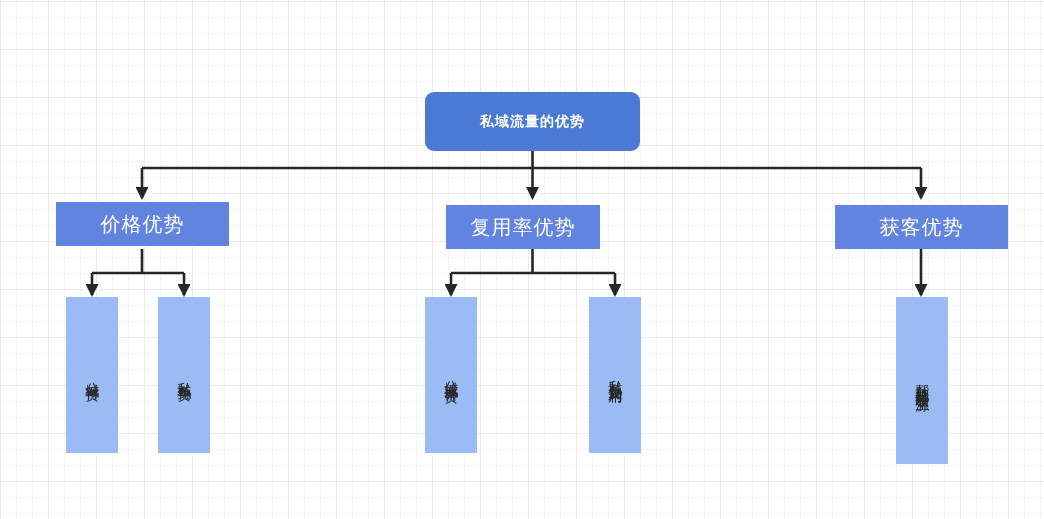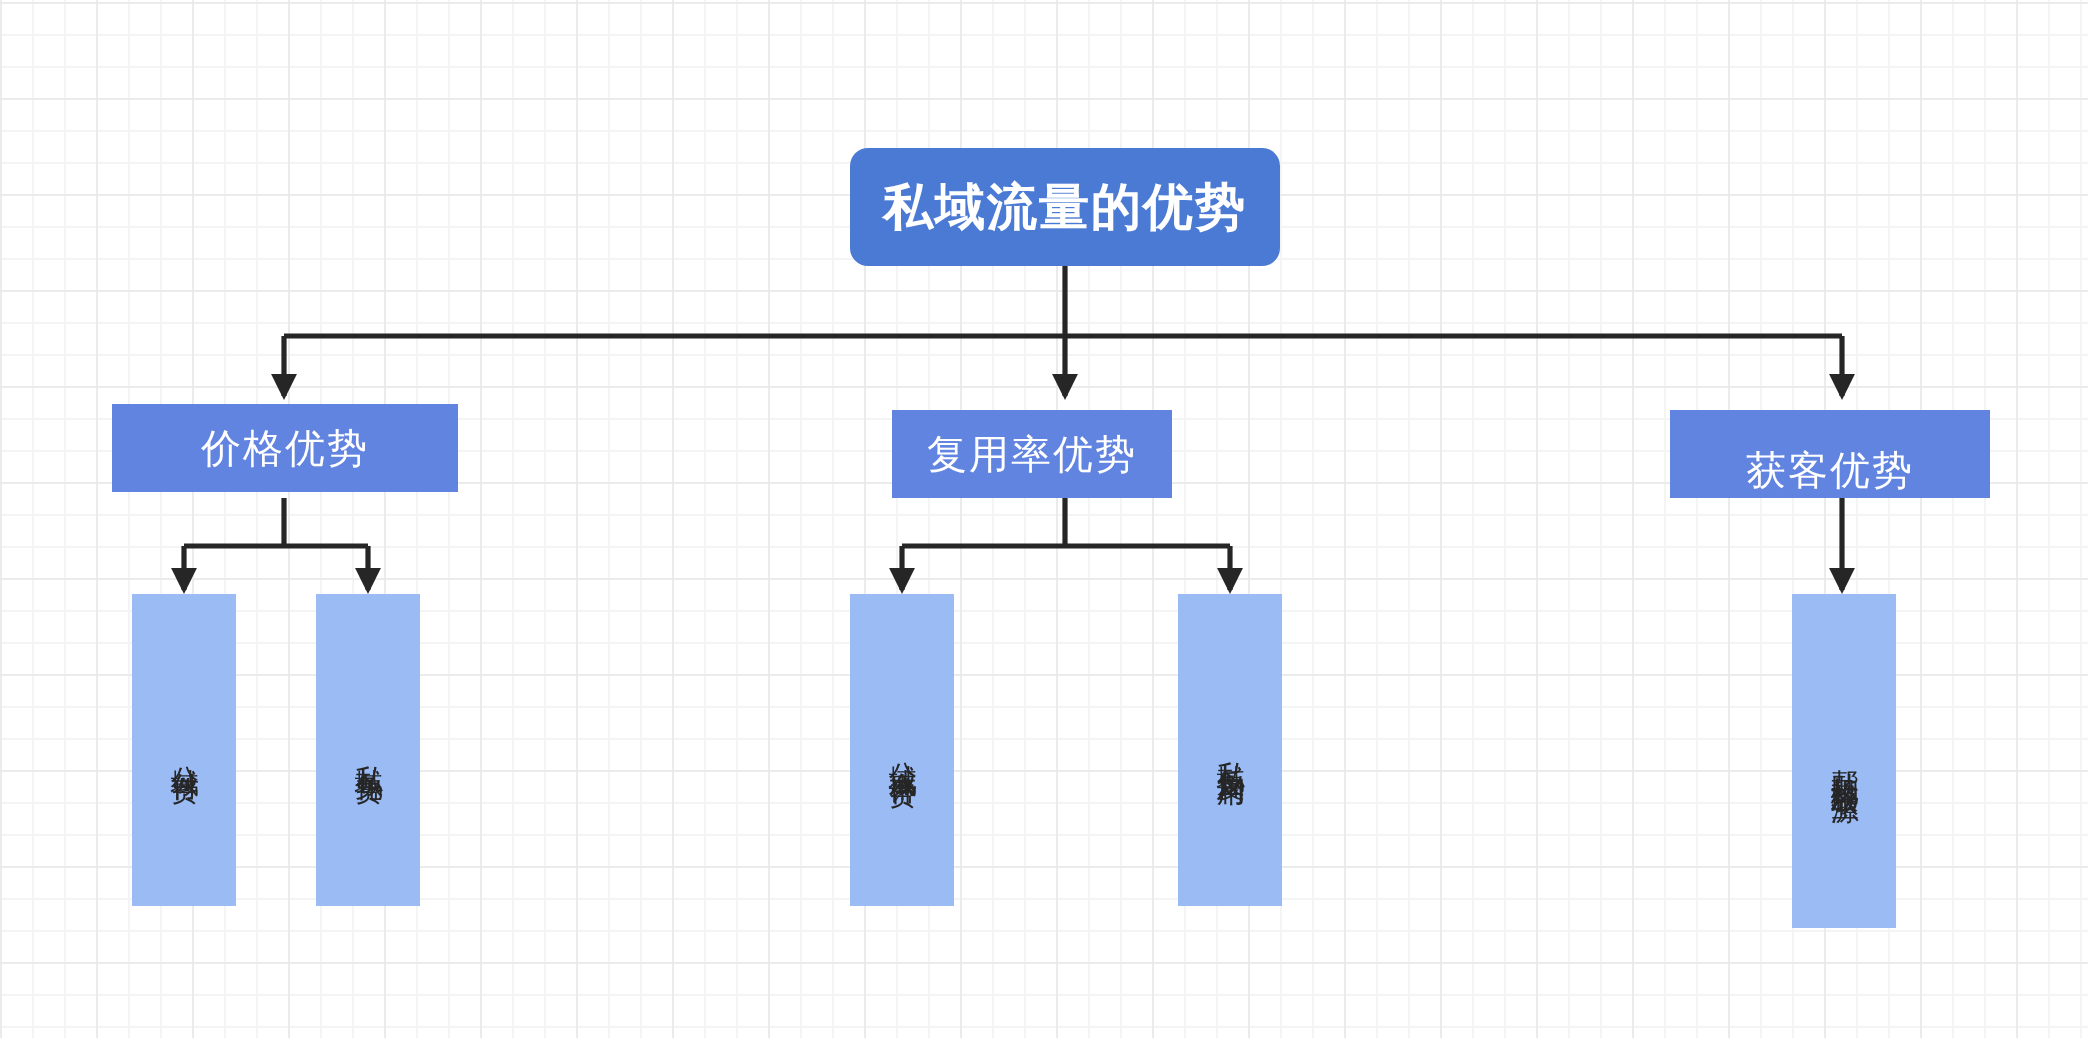--- a/index.html
+++ b/index.html
@@ -43,23 +43,24 @@
     display: flex;
     align-items: center;
     justify-content: center;
     text-align: center;
   }
 
   .node-root {
     background-color: #4a7ad4;
     border-radius: 9px;
     color: #ffffff;
-    font-size: 25px;
+    font-size: 14px;
     font-weight: bold;
     letter-spacing: 1px;
+    margin-top: 18px;
   }
 
   .node-branch {
     background-color: #6184e0;
     color: #ffffff;
     font-size: 20px;
     font-weight: normal;
     letter-spacing: 1px;
   }
 
@@ -114,25 +115,25 @@
   </svg>
 
   <div class="node node-root" style="left:425px; top:74px; width:215px; height:59px;">
     <span>私域流量的优势</span>
   </div>
 
   <div class="node node-branch" style="left:56px; top:202px; width:173px; height:44px;">
     <span>价格优势</span>
   </div>
 
-  <div class="node node-branch" style="left:446px; top:205px; width:140px; height:44px;">
+  <div class="node node-branch" style="left:446px; top:205px; width:154px; height:44px;">
     <span>复用率优势</span>
   </div>
 
-  <div class="node node-branch" style="left:835px; top:205px; width:160px; height:44px;align-items:flex-end;">
+  <div class="node node-branch" style="left:835px; top:205px; width:173px; height:44px;">
     <span>获客优势</span>
   </div>
 
   <div class="node node-leaf" style="left:66px; top:297px; width:52px; height:156px;">
     <span class="vtext">公域付费</span>
   </div>
 
   <div class="node node-leaf" style="left:158px; top:297px; width:52px; height:156px;">
     <span class="vtext">私域免费</span>
   </div>

